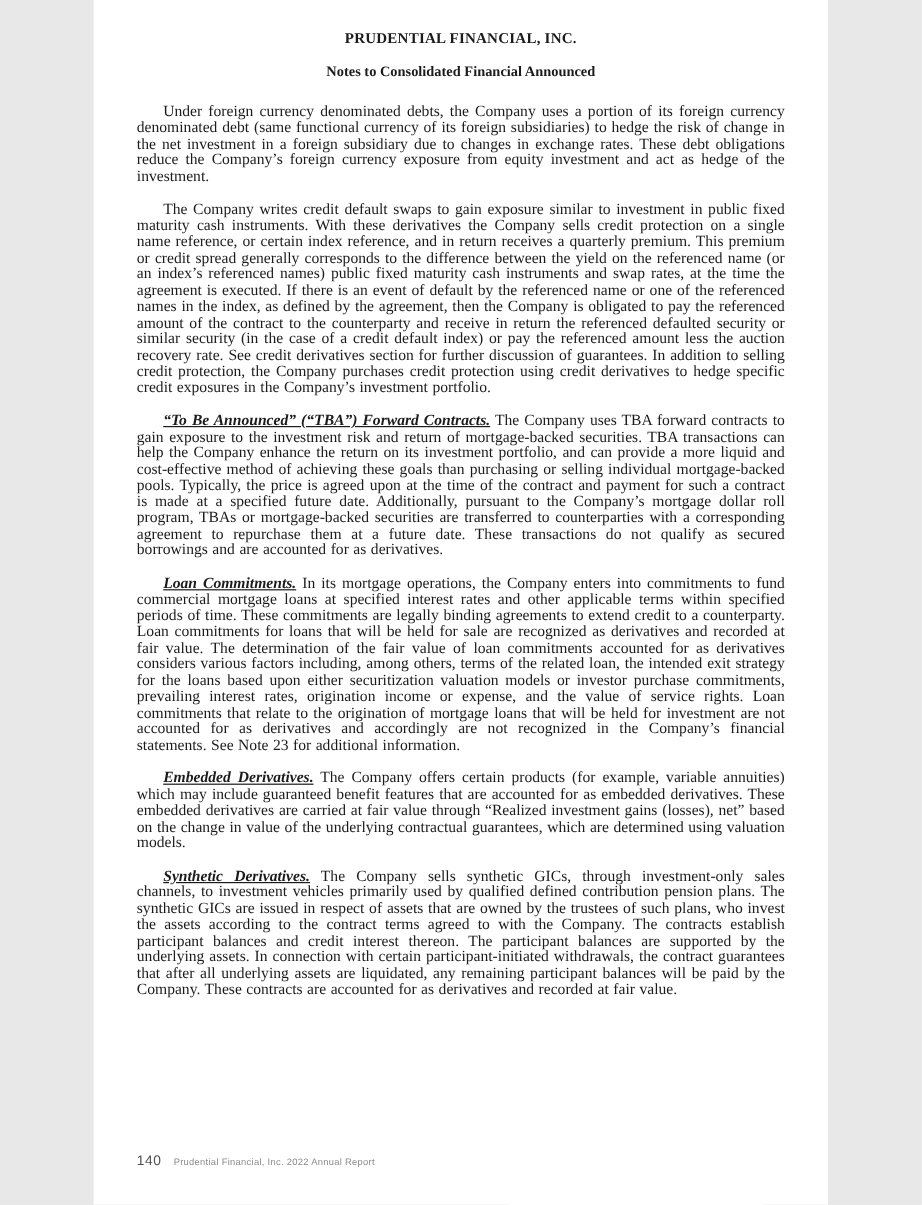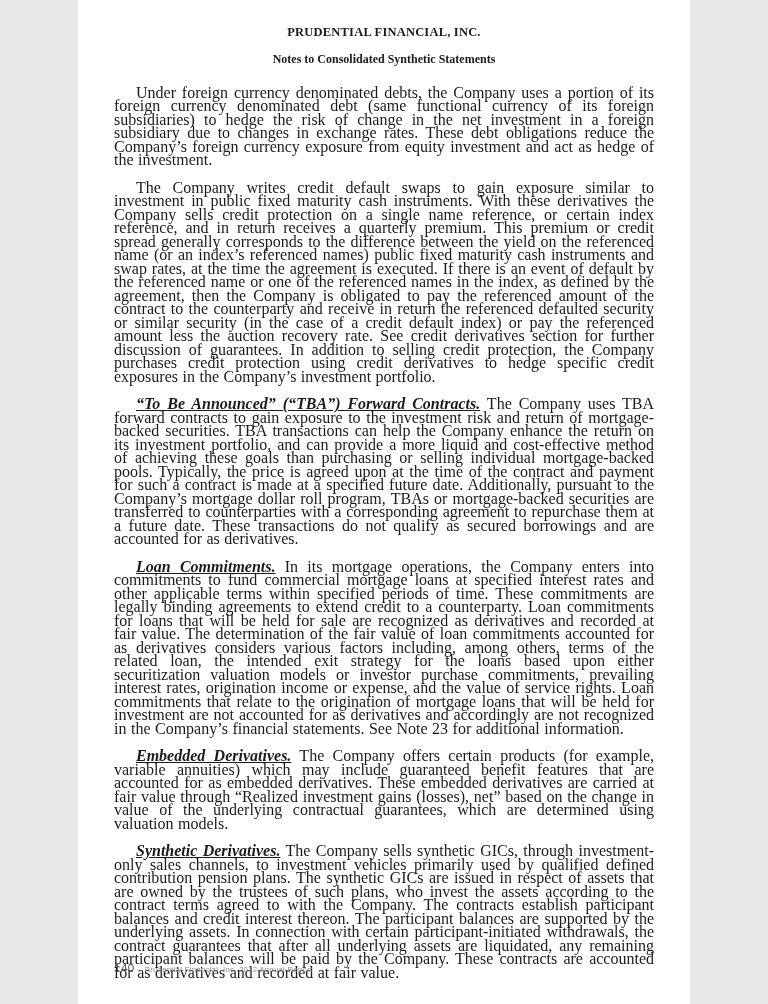--- a/index.html
+++ b/index.html
@@ -24,21 +24,21 @@
     letter-spacing: 0.2px;
   }
   .doc-subtitle {
     font-size: 12px;
     line-height: 1;
     font-weight: bold;
     text-align: center;
     margin: 0 0 21px 0;
   }
   .para {
-    font-size: 16px;
+    font-size: 13px;
     line-height: 13.5px;
     text-align: justify;
     text-indent: 22px;
     margin: 0 0 14px 0;
     word-spacing: 0.5px;
   }
   .section-heading {
     font-size: 11.5px;
     line-height: 1;
     font-weight: bold;
@@ -71,21 +71,21 @@
     letter-spacing: 0.25px;
   }
 </style>
 </head>
 <body>
 
 <div class="page">
 
   <header>
     <h1 class="doc-title">PRUDENTIAL FINANCIAL, INC.</h1>
-    <h2 class="doc-subtitle">Notes to Consolidated Synthetic Statements</h2>
+    <h2 class="doc-subtitle">Notes to Consolidated Financial Announced</h2>
   </header>
 
   <main>
 
     <p class="para"><span>Under foreign currency denominated debts, the Company uses a portion of its foreign currency denominated debt (same functional currency of its foreign subsidiaries) to hedge the risk of change in the net investment in a foreign subsidiary due to changes in exchange rates. These debt obligations reduce the Company’s foreign currency exposure from equity investment and act as hedge of the investment.</span></p>
 
 
     <p class="para"><span>The Company writes credit default swaps to gain exposure similar to investment in public fixed maturity cash instruments. With these derivatives the Company sells credit protection on a single name reference, or certain index reference, and in return receives a quarterly premium. This premium or credit spread generally corresponds to the difference between the yield on the referenced name (or an index’s referenced names) public fixed maturity cash instruments and swap rates, at the time the agreement is executed. If there is an event of default by the referenced name or one of the referenced names in the index, as defined by the agreement, then the Company is obligated to pay the referenced amount of the contract to the counterparty and receive in return the referenced defaulted security or similar security (in the case of a credit default index) or pay the referenced amount less the auction recovery rate. See credit derivatives section for further discussion of guarantees. In addition to selling credit protection, the Company purchases credit protection using credit derivatives to hedge specific credit exposures in the Company’s investment portfolio.</span></p>
 
 

